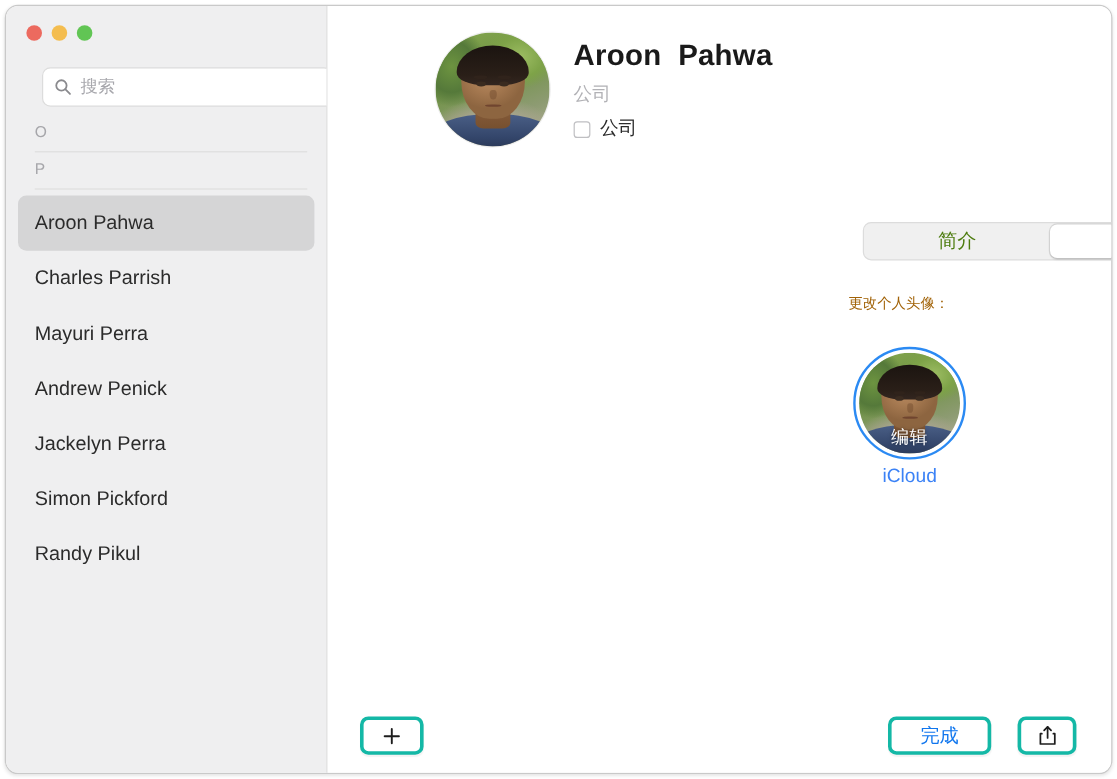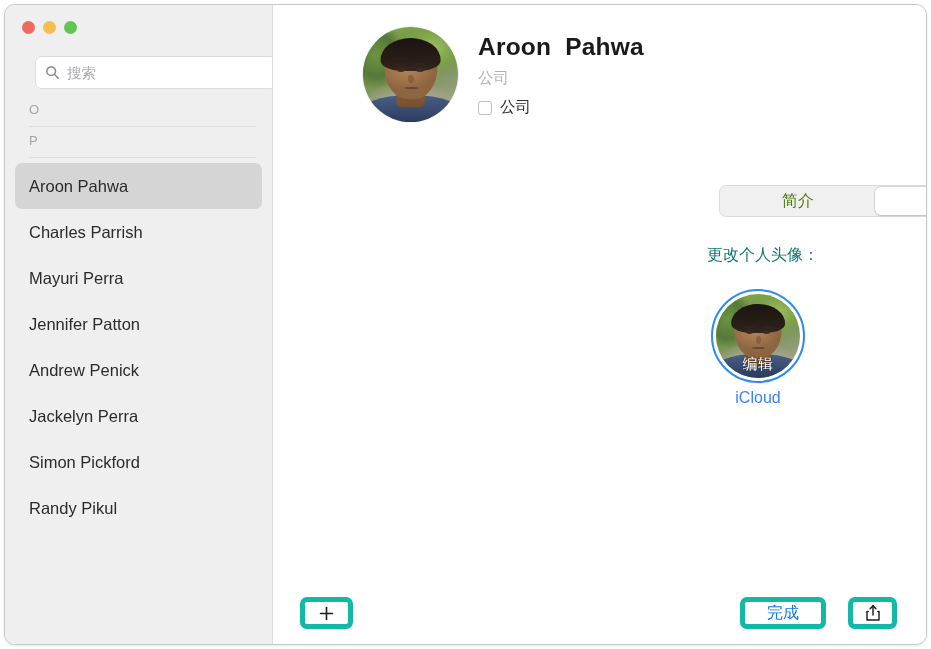--- a/index.html
+++ b/index.html
@@ -212,22 +212,22 @@
   .seg.active {
     background: #ffffff;
     box-shadow: 0 0 0 1px rgba(0,0,0,0.10), 0 1px 1.5px rgba(0,0,0,0.10);
   }
 
   
   .change-label {
     position: absolute;
     left: 434px;
     top: 240px;
-    font-size: 16px;
-    color: #0f766e;
+    font-size: 12px;
+    color: #a16207;
   }
 
   .avatar-option {
     position: absolute;
     left: 437px;
     top: 284px;
     width: 96px;
     text-align: center;
   }
   .avatar-ring {
@@ -358,21 +358,21 @@
   
   .toolbar {
     position: absolute;
     left: 0; right: 0;
     bottom: 0;
     height: 60px;
   }
   .tb-btn {
     position: absolute;
     background: #ffffff;
-    border: 5px solid #14b8a6;
+    border: 3px solid #14b8a6;
     border-radius: 7px;
     box-shadow: 0 1px 1px rgba(0,0,0,0.05);
     display: flex;
     align-items: center;
     justify-content: center;
   }
   .btn-add {
     left: 27px;
     top: 13px;
     width: 53px;
@@ -430,23 +430,20 @@
         <span class="letter">P</span>
       </div>
       <div class="row selected">
         <span>Aroon Pahwa</span>
       </div>
       <div class="row">
         <span>Charles Parrish</span>
       </div>
       <div class="row">
         <span>Mayuri Perra</span>
-      </div>
-      <div class="row">
-        <span>Jennifer Patton</span>
       </div>
       <div class="row">
         <span>Andrew Penick</span>
       </div>
       <div class="row">
         <span>Jackelyn Perra</span>
       </div>
       <div class="row">
         <span>Simon Pickford</span>
       </div>

